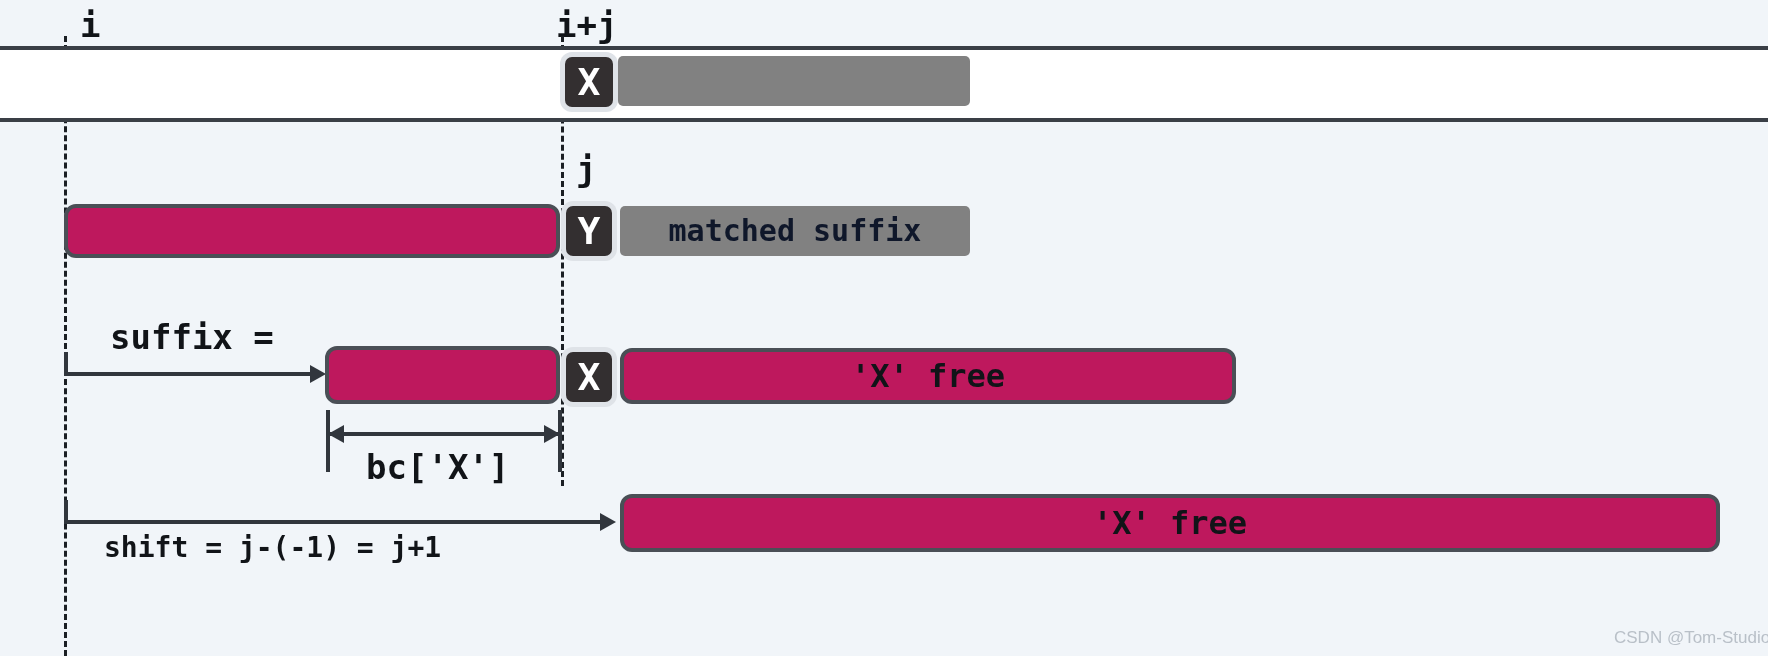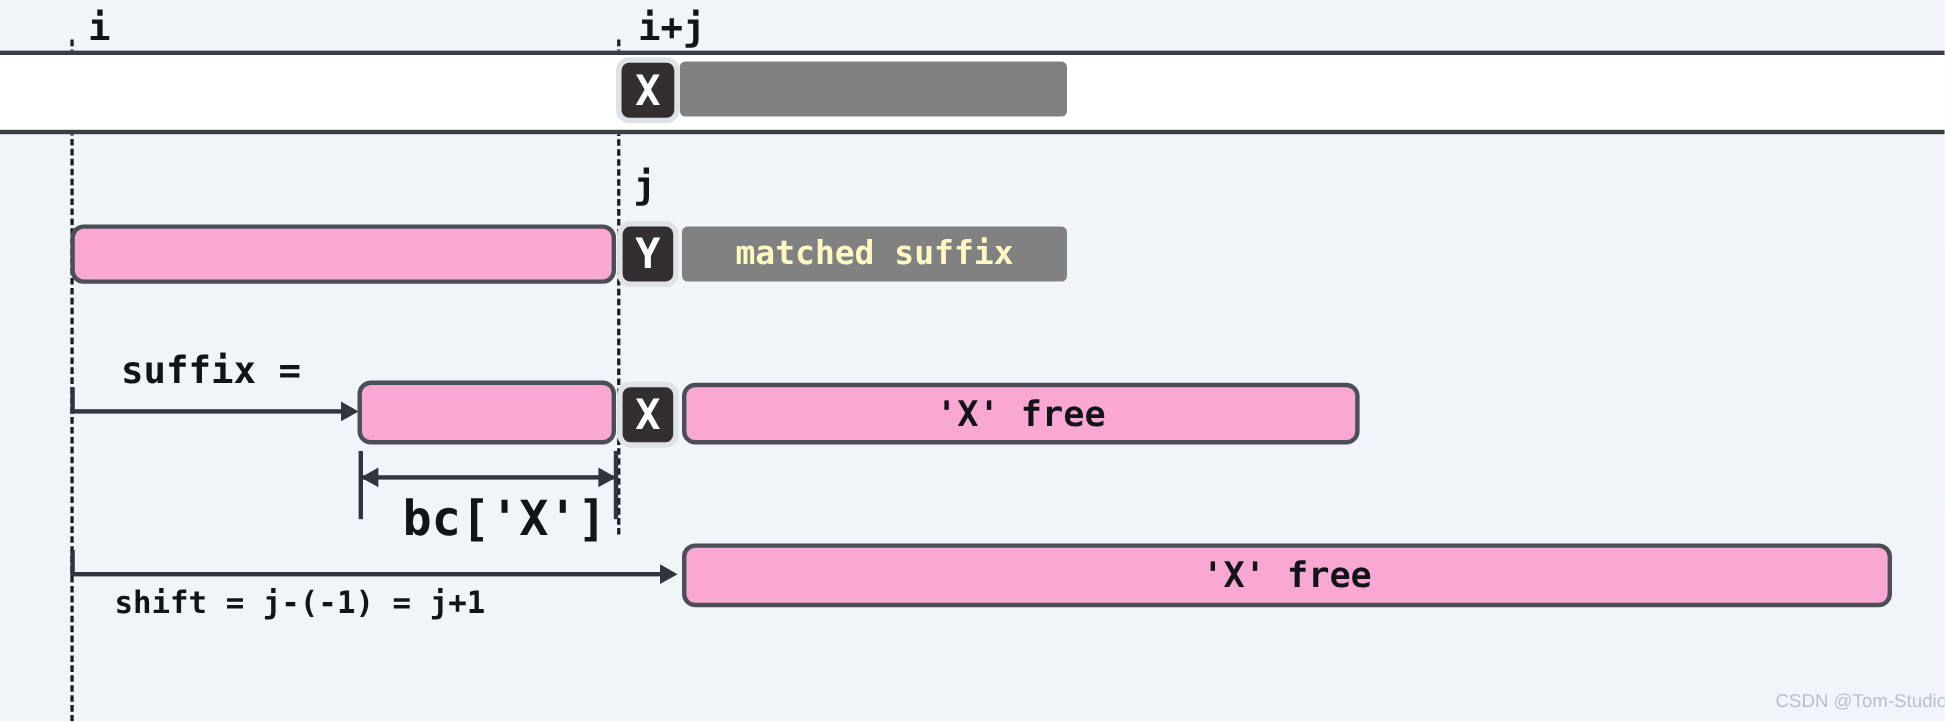--- a/index.html
+++ b/index.html
@@ -43,31 +43,31 @@
     align-items: center;
     justify-content: center;
     font-weight: 700;
     border-radius: 7px;
     box-shadow: 0 0 0 5px #dfe3e8;
     line-height: 1;
   }
   .graybar {
     position: absolute;
     background: #818181;
-    color: #fef9c3;
+    color: #0f172a;
     display: flex;
     align-items: center;
     justify-content: center;
     font-weight: 700;
     border-radius: 5px;
     line-height: 1;
   }
   .whitebox {
     position: absolute;
-    background: #f9a8d4;
+    background: #be185d;
     border: 4px solid #4a4f56;
     border-radius: 12px;
     box-sizing: border-box;
     display: flex;
     align-items: center;
     justify-content: center;
     color: #111418;
     font-weight: 700;
     line-height: 1;
   }
@@ -106,21 +106,21 @@
     white-space: pre;
   }
 </style>
 </head>
 <body>
 
 <div id="stage">
 
   <div class="label" style="left:80px; top:8px; font-size:34px;">i</div>
 
-  <div class="label" style="left:556px; top:8px; font-size:34px;margin-left:24px;">i+j</div>
+  <div class="label" style="left:556px; top:8px; font-size:34px;">i+j</div>
 
   <div class="vdash" style="left:64px; top:36px; height:620px;"></div>
 
   <div class="vdash" style="left:561px; top:36px; height:450px;"></div>
 
   <div class="rowband" style="left:0px; top:46px; width:1768px; height:68px;"></div>
 
   <div class="graybar" style="left:618px; top:56px; width:352px; height:50px; font-size:30px;"></div>
 
   <div class="charbox" style="left:565px; top:57px; width:48px; height:50px; font-size:38px;">X</div>
@@ -145,21 +145,21 @@
   <div class="charbox" style="left:566px; top:352px; width:46px; height:50px; font-size:38px;">X</div>
 
   <div class="whitebox" style="left:620px; top:348px; width:616px; height:56px; font-size:32px;">'X' free</div>
 
   <div class="vtick" style="left:326px; top:410px; height:62px;"></div>
   <div class="vtick" style="left:558px; top:410px; height:62px;"></div>
   <div class="hline" style="left:330px; top:432px; width:228px;"></div>
   <div class="arrowhead-l" style="left:328px; top:425px;"></div>
   <div class="arrowhead-r" style="left:544px; top:425px;"></div>
 
-  <div class="label" style="left:366px; top:450px; font-size:44px;">bc['X']</div>
+  <div class="label" style="left:366px; top:450px; font-size:34px;">bc['X']</div>
 
   <div class="vtick" style="left:64px; top:500px; height:22px;"></div>
   <div class="hline" style="left:64px; top:520px; width:540px;"></div>
   <div class="arrowhead-r" style="left:600px; top:513px;"></div>
 
   <div class="label" style="left:104px; top:534px; font-size:28px;">shift = j-(-1) = j+1</div>
 
   <div class="whitebox" style="left:620px; top:494px; width:1100px; height:58px; font-size:32px;">'X' free</div>
 
   <div class="watermark" style="left:1582px; top:628px; font-size:17px;margin-left:32px;">CSDN @Tom-Studio</div>

